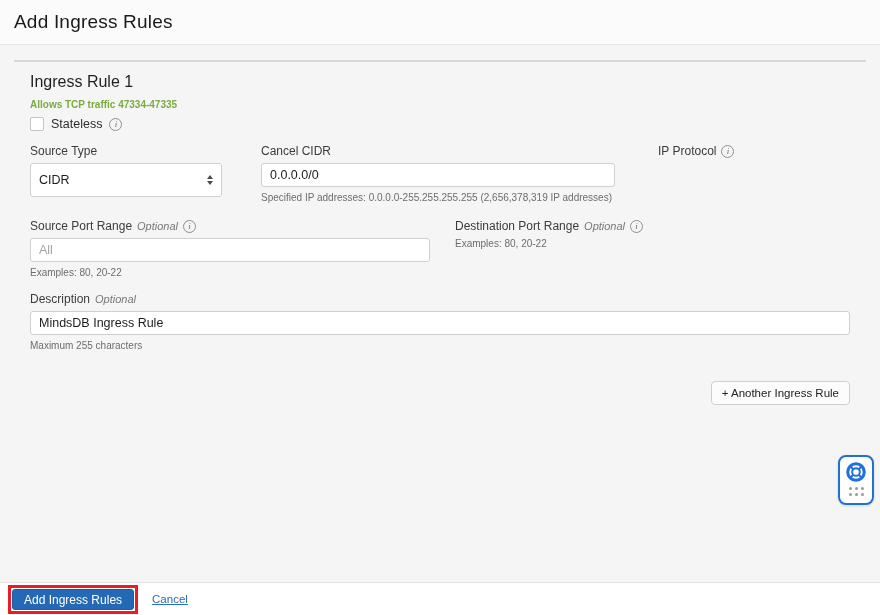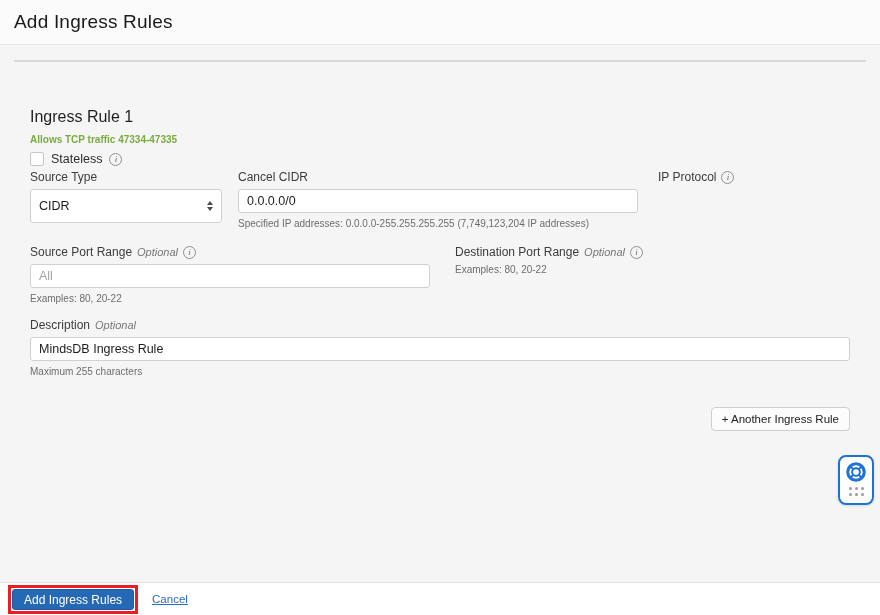--- a/index.html
+++ b/index.html
@@ -22,41 +22,41 @@
   }
   .page-title { font-size: 19px; font-weight: 400; color: #1a1a1a; letter-spacing: .2px; }
 
   
   .main { padding: 0 14px; }
   .card {
     margin-top: 15px;
     border-top: 2px solid #d8d8da;
     padding: 11px 16px 0 16px;
   }
-  .rule-heading { font-size: 16px; font-weight: 400; color: #1f1f1f; margin-top: 35px; }
+  .rule-heading { font-size: 16px; font-weight: 400; color: #1f1f1f; }
   .rule-note { margin-top: 8px; font-size: 10px; font-weight: 700; color: #7aab3e; }
 
   .stateless-row { margin-top: 7px; display: flex; align-items: center; gap: 7px; }
   .checkbox {
     appearance: none; -webkit-appearance: none;
     width: 14px; height: 14px;
     border: 1px solid #c6c6c6; border-radius: 2px;
     background: #fff; cursor: pointer;
   }
   .stateless-label { font-size: 12.5px; color: #2e2e2e; }
 
   .info-icon {
     display: inline-flex; align-items: center; justify-content: center;
     width: 13px; height: 13px; border: 1px solid #8f8f8f; border-radius: 50%;
     font-size: 9px; font-style: italic; font-family: "Liberation Serif", serif;
     color: #6d6d6d; flex: 0 0 auto; line-height: 1;
   }
 
   .row { display: flex; }
-  .row1 { margin-top: 4px; }
+  .row1 { margin-top: 13px; gap: 23px; }
   .row2 { margin-top: 16px; }
   .row3 { margin-top: 14px; }
   .col-src-type { width: 192px; }
   .col-src-cidr { flex: 1; margin-left: 16px; }
   .col-protocol { width: 192px; margin-left: 20px; }
   .col-src-port { width: 400px; }
   .col-dst-port { flex: 1; margin-left: 25px; }
   .col-full { width: 100%; }
 
   .field-label-row { display: flex; align-items: center; gap: 5px; margin-bottom: 5px; }
@@ -154,21 +154,21 @@
               <i class="chev-up"></i>
               <i class="chev-down"></i>
             </span>
         </div>
       </div>
       <div class="col-src-cidr">
         <div class="field-label-row">
           <span class="field-label">Cancel CIDR</span>
         </div>
         <input type="text" class="text-input" value="0.0.0.0/0" style="">
-        <div class="helper-text">Specified IP addresses: 0.0.0.0-255.255.255.255 (7,749,123,204 IP addresses)</div>
+        <div class="helper-text">Specified IP addresses: 0.0.0.0-255.255.255.255 (2,656,378,319 IP addresses)</div>
       </div>
       <div class="col-protocol">
         <div class="field-label-row">
           <span class="field-label">IP Protocol</span>
           <span class="info-icon">i</span>
         </div>
       </div>
     </div>
 
     <div class="row row2">

